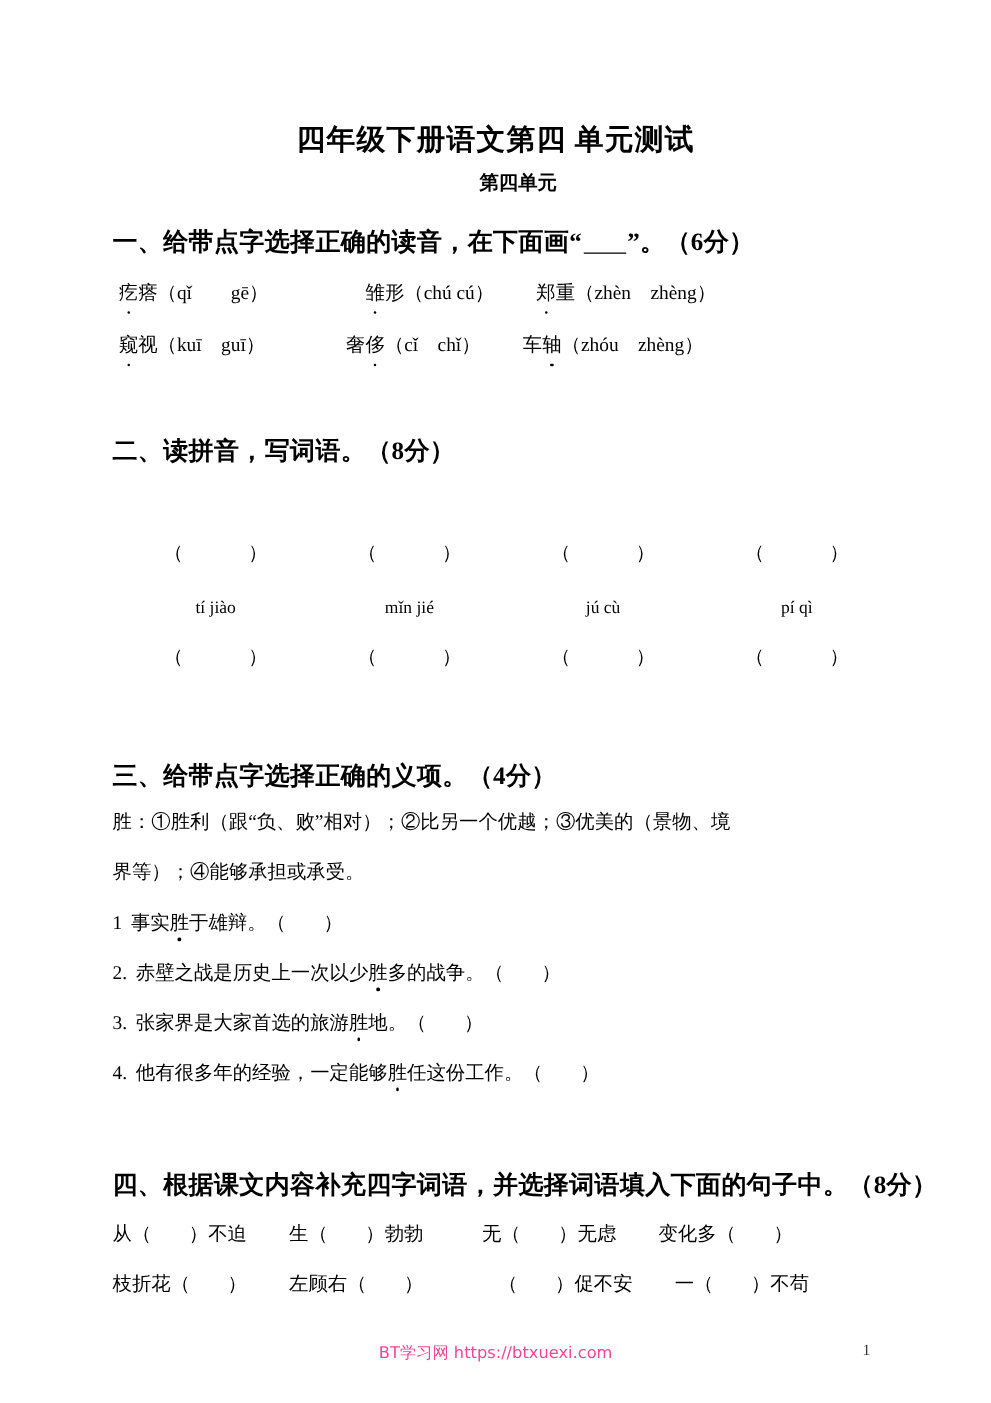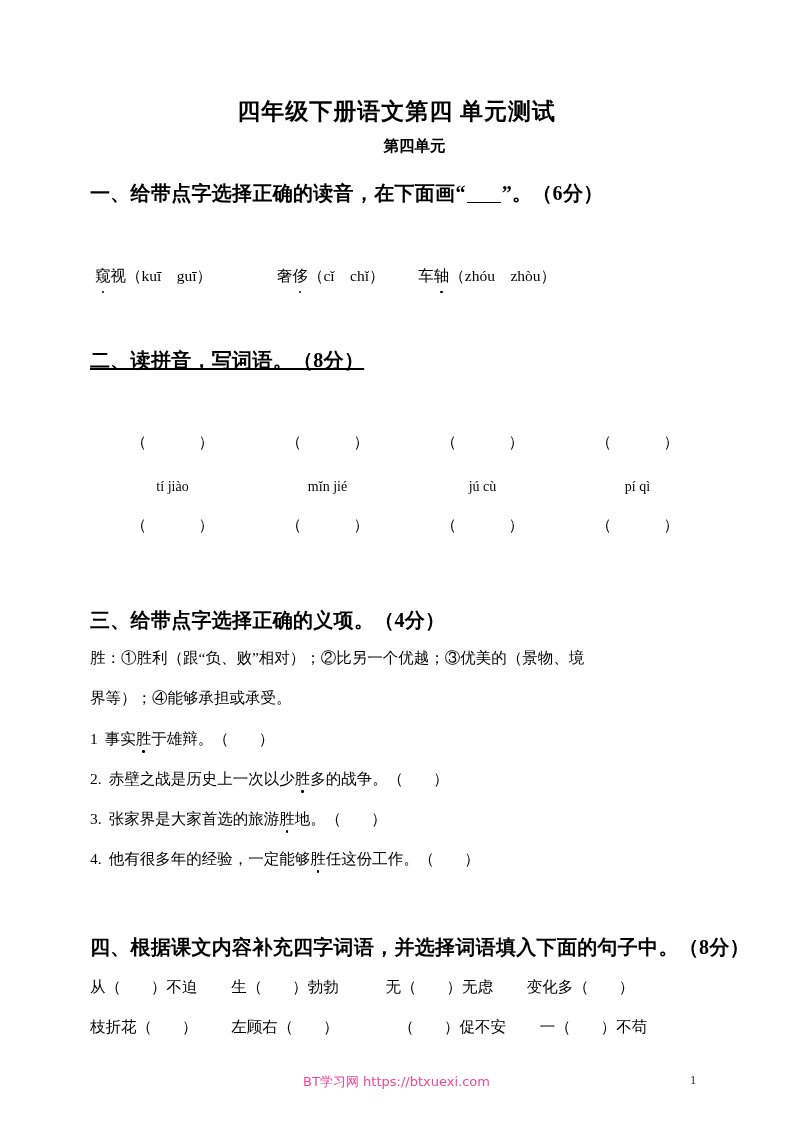--- a/index.html
+++ b/index.html
@@ -158,30 +158,37 @@
 
 <div class="page">
 
   <div class="doc-title">四年级下册语文第四 单元测试</div>
   <div class="doc-subtitle">第四单元</div>
 
   <div class="sec-head abs" style="left:90px; top:180px;">
     <span>一、给带点字选择正确的读音，在下面画“</span><span class="blank-underline"></span><span>”。（6分）</span>
   </div>
 
+  <div class="wp-row" style="top:224px;">
+    <span class="wp"><span class="dotted">疙</span><span>瘩</span><span>（qǐ　　gē）</span></span>
+    <span class="sp-lg"></span><span class="sp-md"></span>
+    <span class="wp"><span class="dotted">雏</span><span>形</span><span>（chú cú）</span></span>
+    <span class="sp-md"></span>
+    <span class="wp"><span class="dotted">郑</span><span>重</span><span>（zhèn　zhèng）</span></span>
+  </div>
 
   <div class="wp-row" style="top:266px;">
     <span class="wp"><span class="dotted">窥</span><span>视</span><span>（kuī　guī）</span></span>
     <span class="sp-lg"></span><span class="sp-sm"></span>
     <span class="wp"><span>奢</span><span class="dotted">侈</span><span>（cǐ　chǐ）</span></span>
     <span class="sp-md"></span>
-    <span class="wp"><span>车</span><span class="dotted">轴</span><span>（zhóu　zhòu）</span></span>
-  </div>
-
-  <div class="sec-head abs" style="left:90px; top:347px;text-decoration:underline;">二、读拼音，写词语。（8分）</div>
+    <span class="wp"><span>车</span><span class="dotted">轴</span><span>（zhóu　zhèng）</span></span>
+  </div>
+
+  <div class="sec-head abs" style="left:90px; top:347px;">二、读拼音，写词语。（8分）</div>
 
   <div class="blank-row" style="top:432px;">
     <div class="blank-cell"><span class="bp">（</span><span class="bp-gap"></span><span class="bp">）</span></div>
     <div class="blank-cell"><span class="bp">（</span><span class="bp-gap"></span><span class="bp">）</span></div>
     <div class="blank-cell"><span class="bp">（</span><span class="bp-gap"></span><span class="bp">）</span></div>
     <div class="blank-cell"><span class="bp">（</span><span class="bp-gap"></span><span class="bp">）</span></div>
   </div>
 
   <div class="pin-row" style="top:479px;">
     <div class="pin-cell">tí jiào</div>

